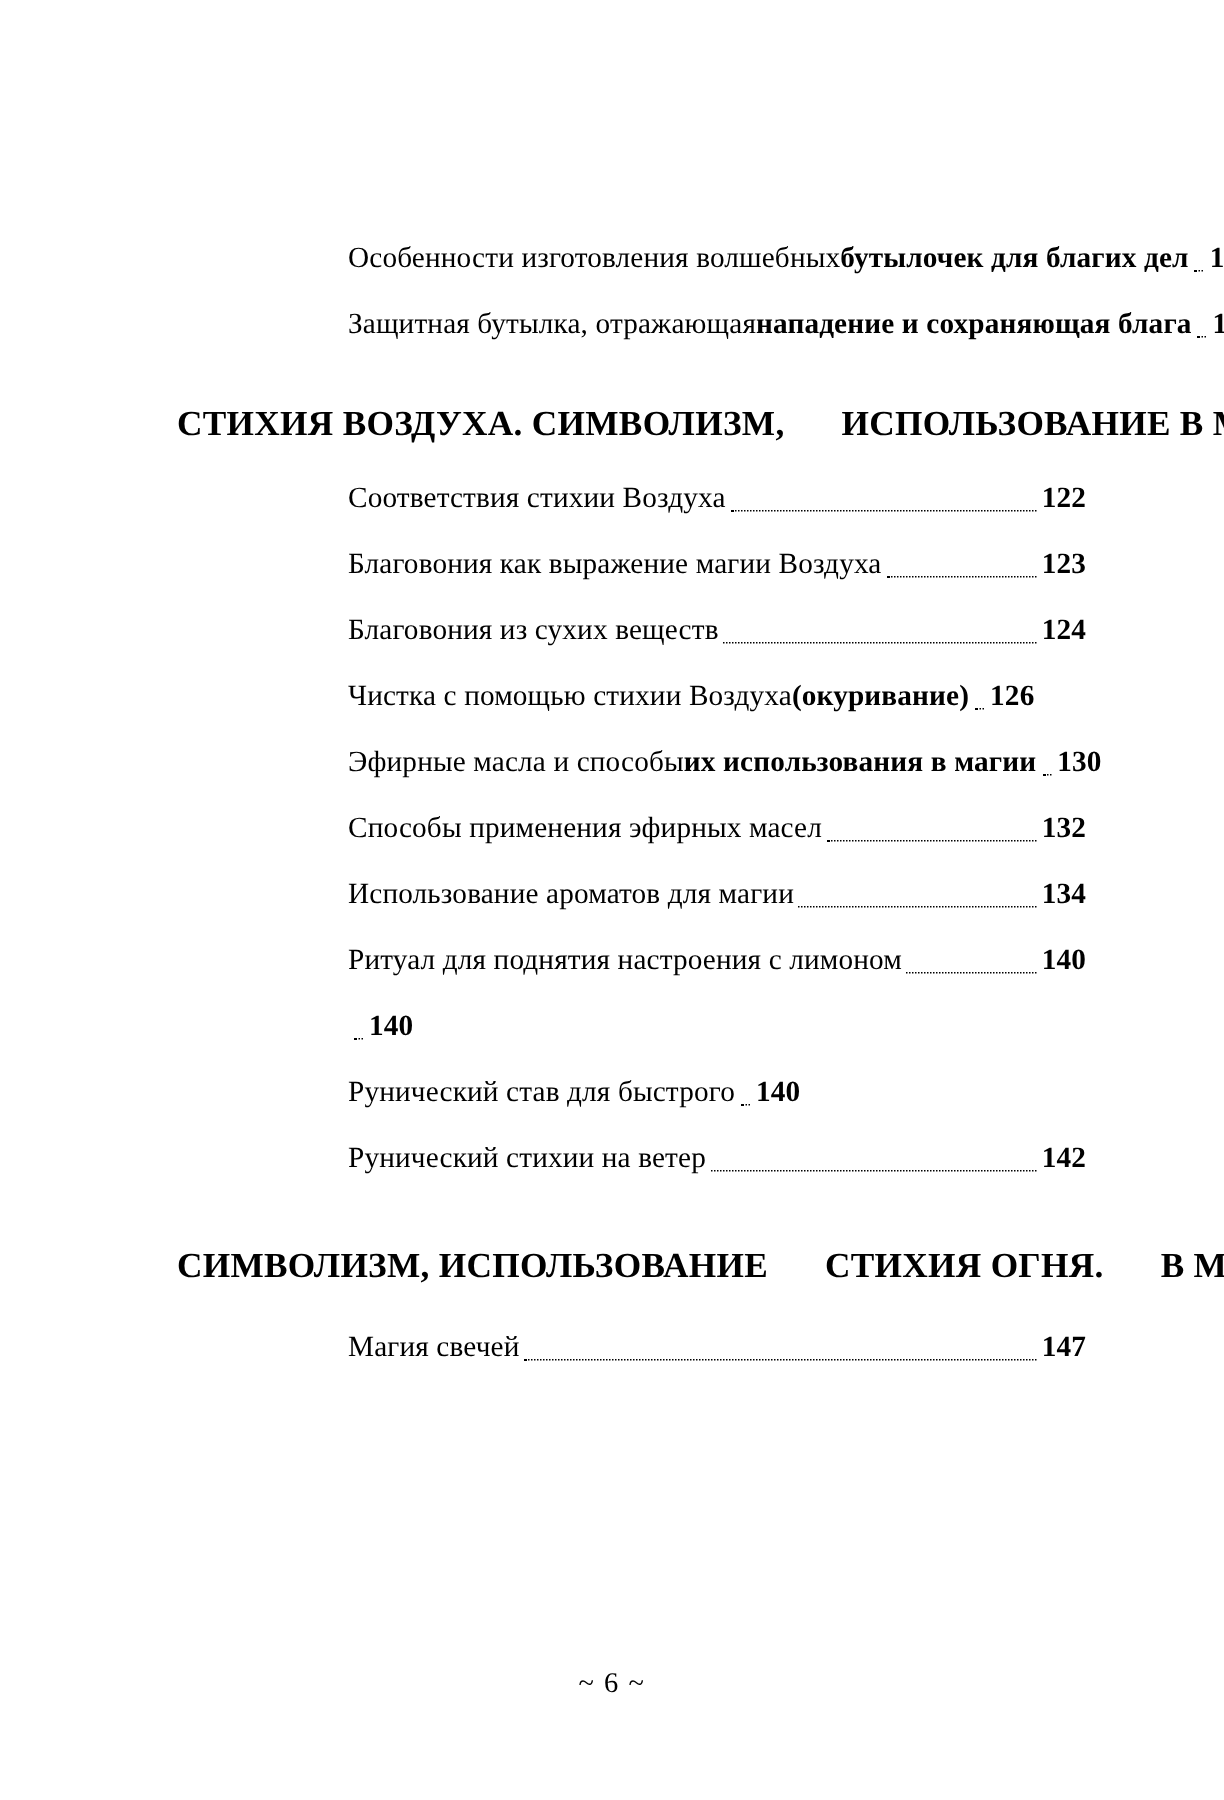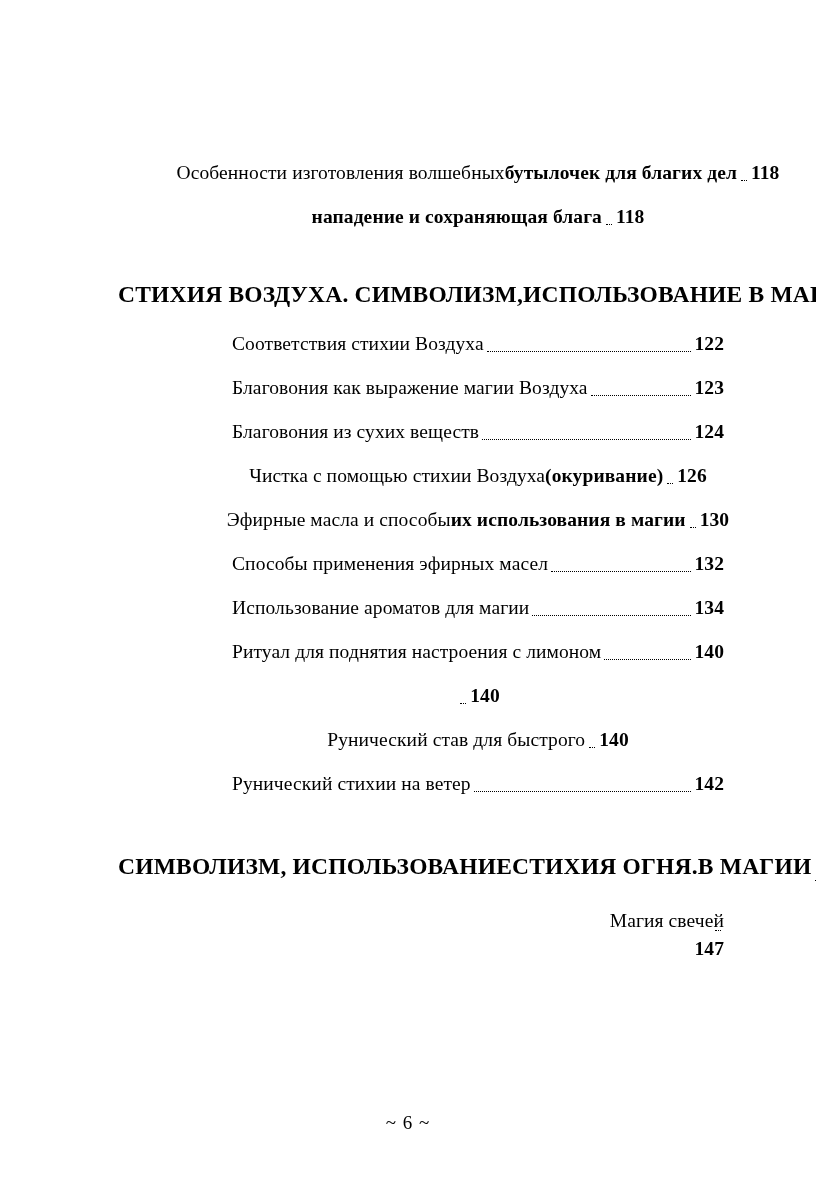--- a/index.html
+++ b/index.html
@@ -51,41 +51,40 @@
     text-align: right;
     white-space: nowrap;
   }
 
   
   .sub {
     padding-left: 114px;
     font-size: 19.5px;
     line-height: 26px;
     letter-spacing: 0.1px;
-    justify-content: center;
   }
   .sub .page-num {
     font-weight: bold;
     font-size: 19.5px;
   }
 
   
   .chapter {
     font-weight: bold;
     font-size: 23.5px;
     line-height: 34px;
     letter-spacing: 0.2px;
     margin-bottom: 20px;
     padding-left: 0;
   }
   .chapter .leader {
     top: -7px;
   }
 
-  .gap-before-chapter { margin-top: 47px; }
+  .gap-before-chapter { margin-top: 36px; gap: 38px; }
 
   
   .stack .pre {
     display: block;
     white-space: nowrap;
   }
   .stack-row {
     display: flex;
     align-items: flex-end;
   }
@@ -125,20 +124,21 @@
     <div class="entry sub stack">
       <span class="pre">Особенности изготовления волшебных</span>
       <div class="stack-row">
         <span class="tail">бутылочек для благих дел</span>
         <span class="leader"></span>
         <span class="page-num">118</span>
       </div>
     </div>
 
     <div class="entry sub stack">
+      <span class="pre">Защитная бутылка, отражающая</span>
       <div class="stack-row">
         <span class="tail">нападение и сохраняющая блага</span>
         <span class="leader"></span>
         <span class="page-num">118</span>
       </div>
     </div>
 
     <div class="entry chapter stack gap-before-chapter">
       <span class="pre">СТИХИЯ ВОЗДУХА. СИМВОЛИЗМ,</span>
       <div class="stack-row">
@@ -225,21 +225,21 @@
     <div class="entry chapter stack gap-before-chapter" style="line-height:44px;">
       <span class="pre">СИМВОЛИЗМ, ИСПОЛЬЗОВАНИЕ</span>
       <span class="pre">СТИХИЯ ОГНЯ.</span>
       <div class="stack-row">
         <span class="tail">В МАГИИ</span>
         <span class="leader"></span>
 
       </div>
     </div>
 
-    <div class="entry sub" style="margin-top:16px;flex-direction:column;">
+    <div class="entry sub" style="margin-top:16px;">
       <span class="text">Магия свечей</span>
       <span class="leader"></span>
       <span class="page-num">147</span>
     </div>
 
   </div>
 
   <div class="footer">~ 6 ~</div>
 </div>
 

